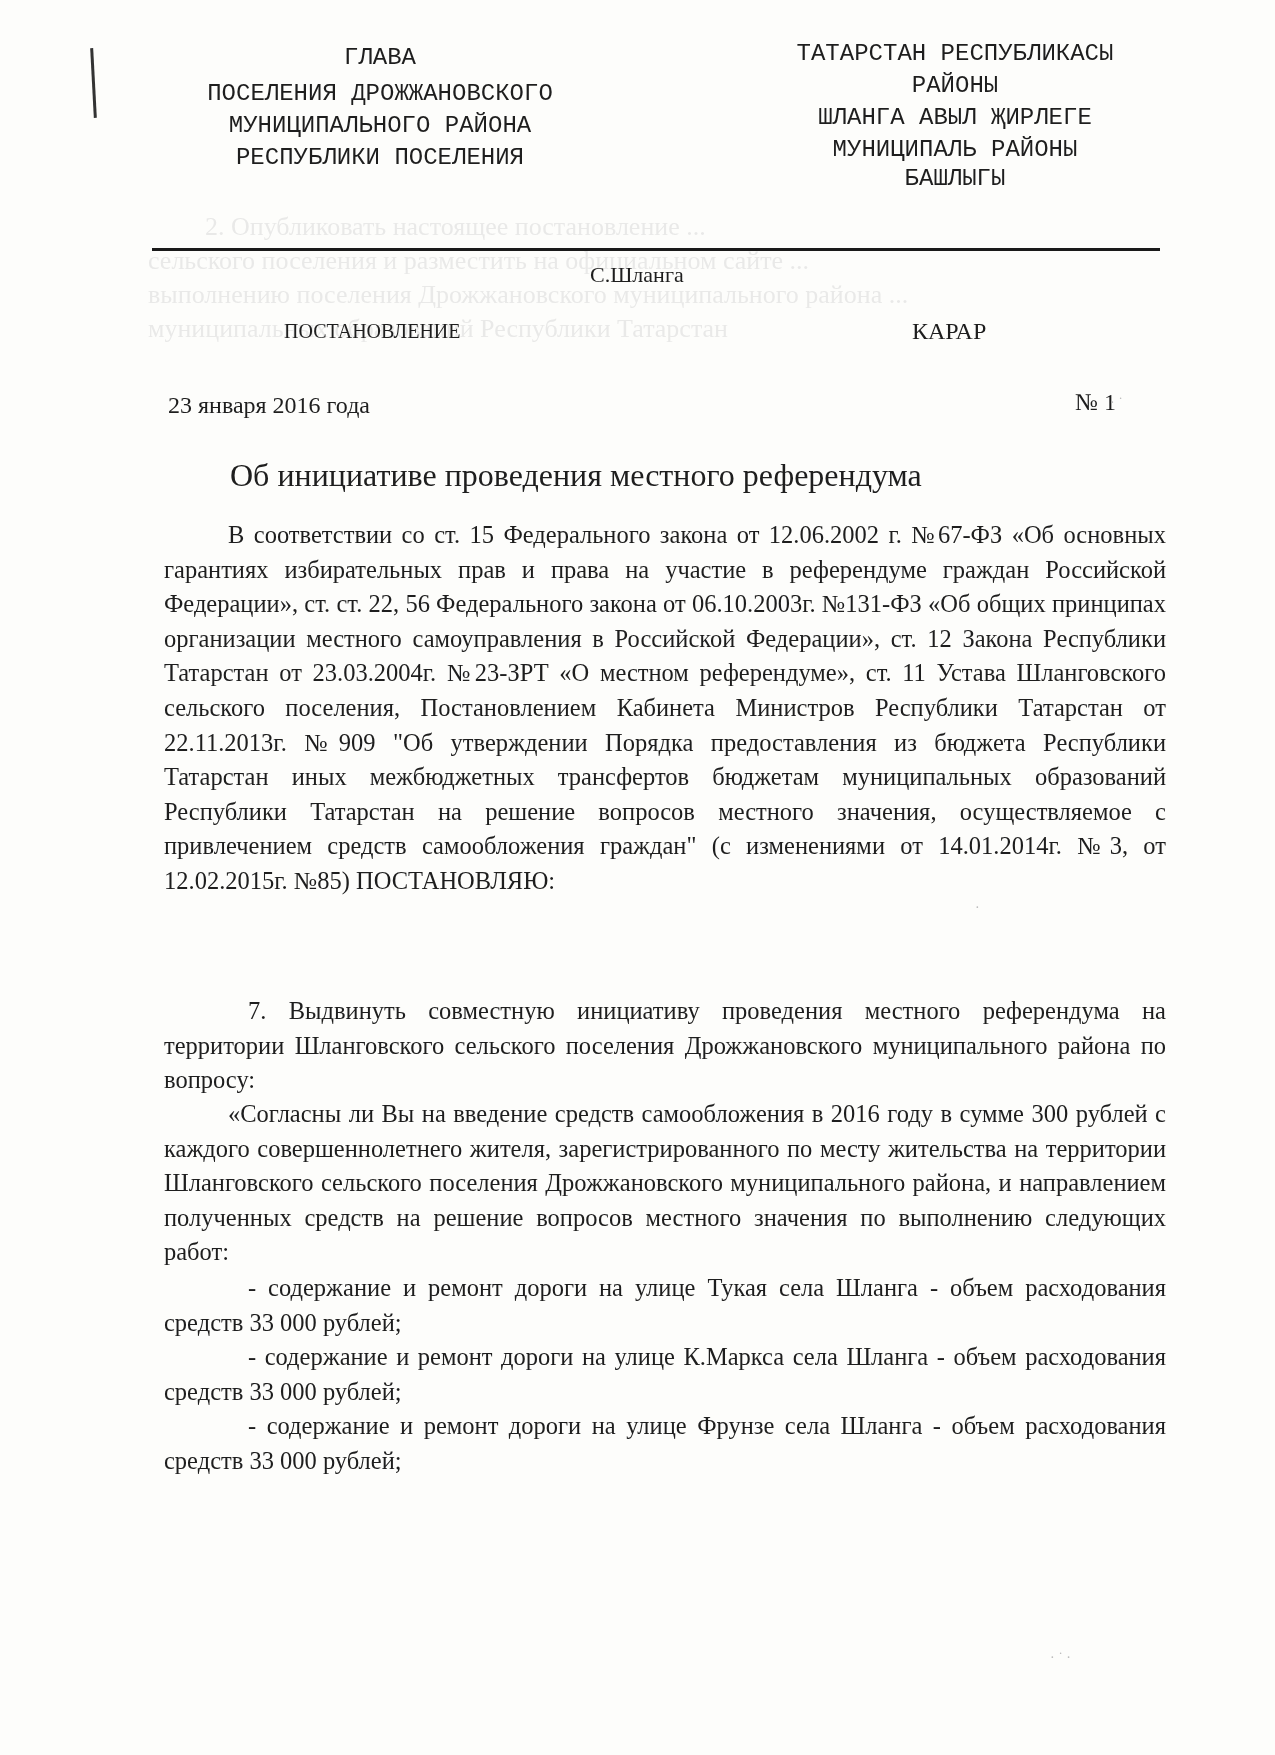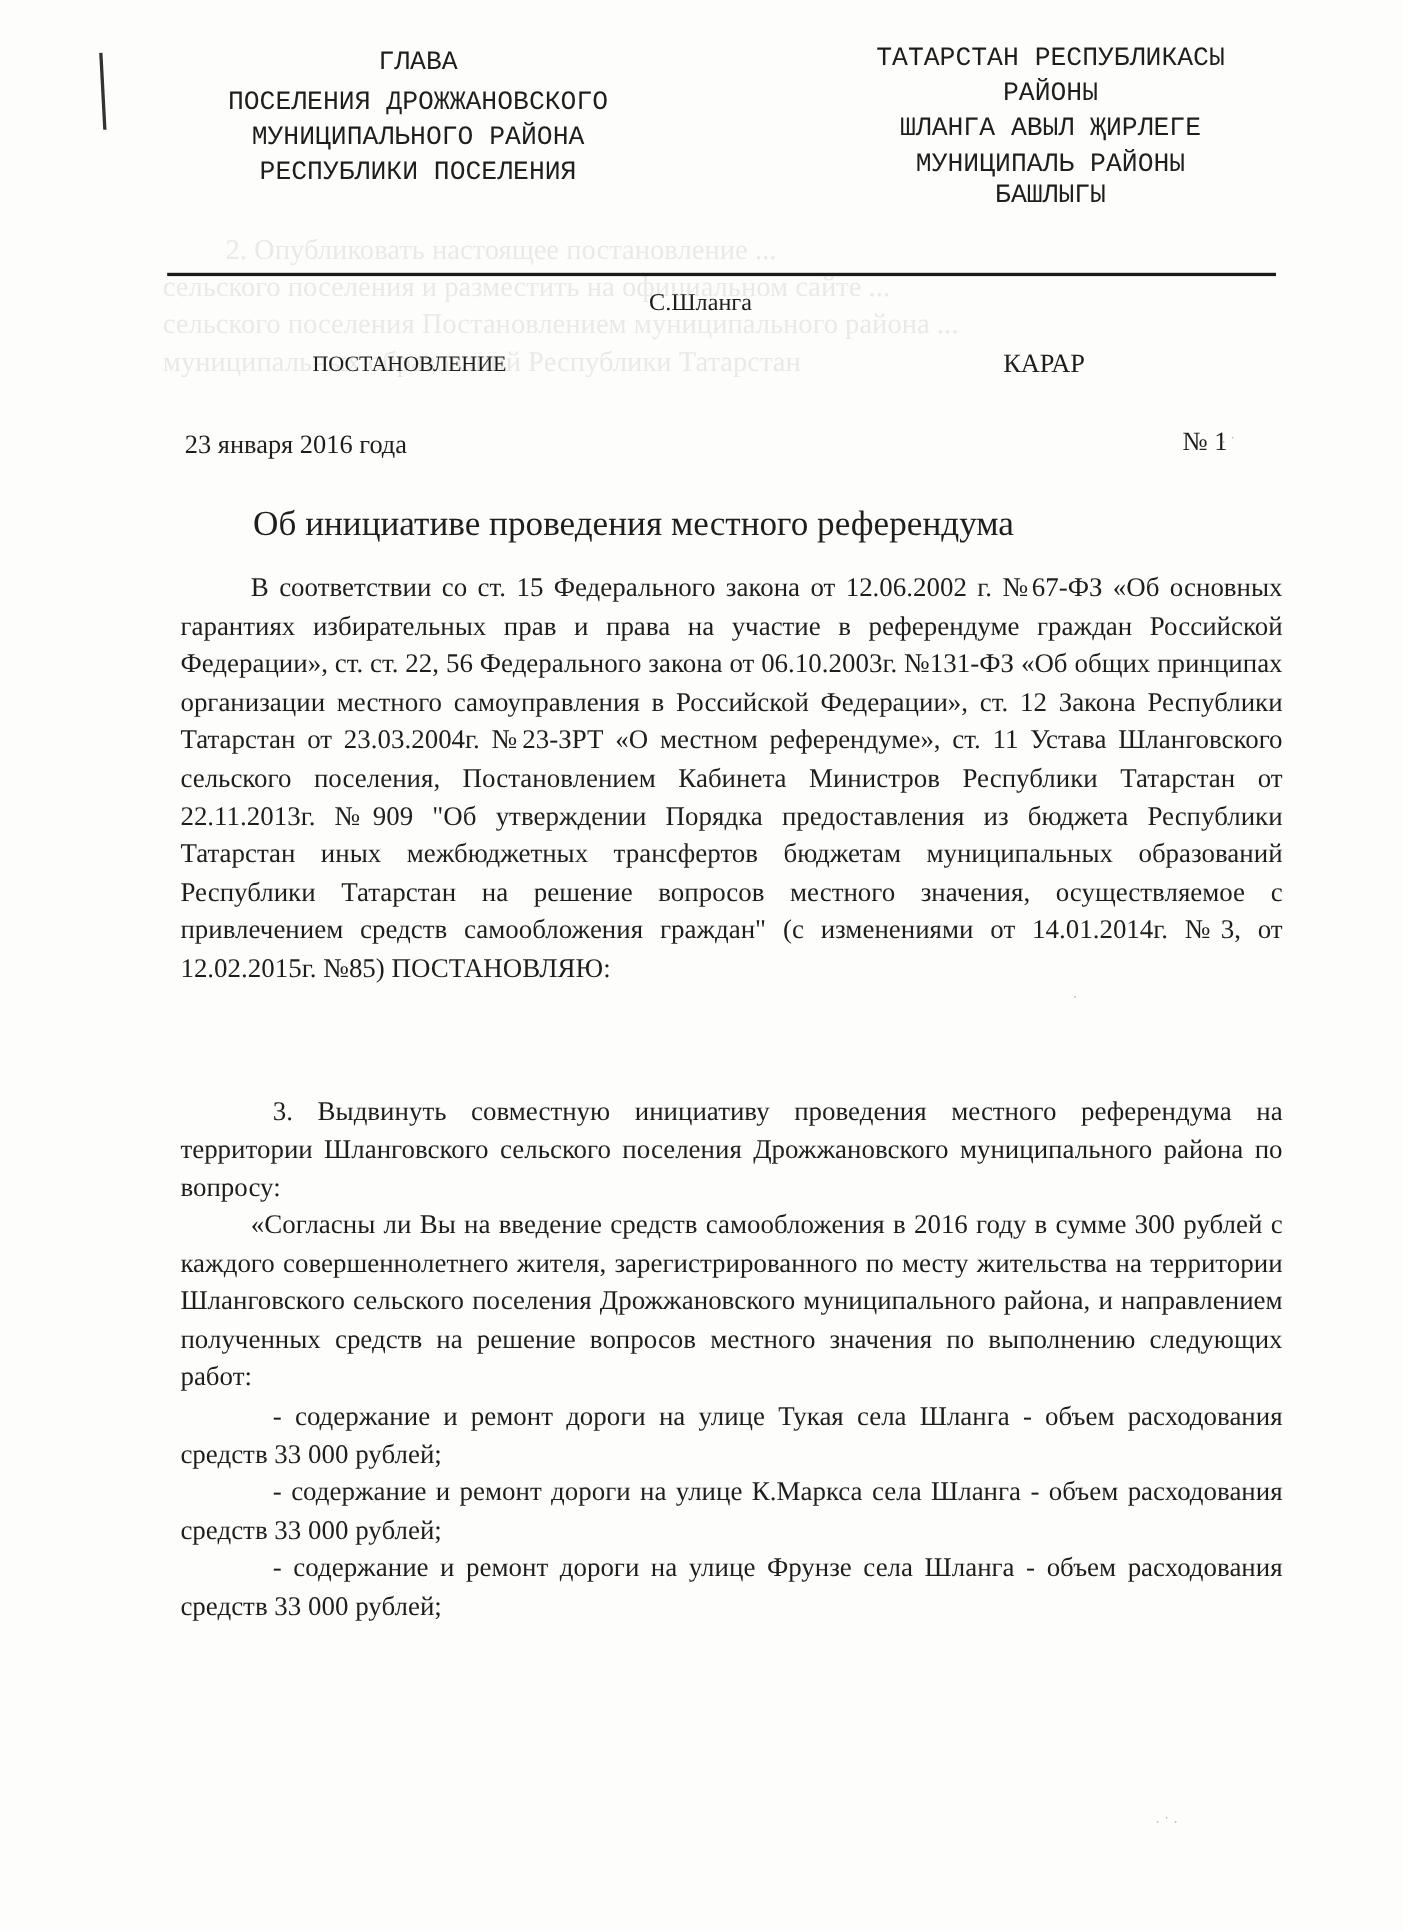--- a/index.html
+++ b/index.html
@@ -38,21 +38,21 @@
   .question { top: 1097px; text-indent: 64px; }
   .works { top: 1271px; }
   .works p { margin: 0; text-indent: 84px; text-align: justify; text-align-last: left; }
   .specks { position: absolute; color: #bbb; font-size: 14px; }
 </style>
 </head>
 <body>
 
 <div class="ghost" style="left:205px; top:212px;">2. Опубликовать настоящее постановление ...</div>
 <div class="ghost" style="left:148px; top:246px;">сельского поселения и разместить на официальном сайте ...</div>
-<div class="ghost" style="left:148px; top:280px;">сельского поселения Постановлением муниципального района ...</div>
+<div class="ghost" style="left:148px; top:280px;">выполнению поселения Дрожжановского муниципального района ...</div>
 <div class="ghost" style="left:148px; top:314px;">муниципальных образований Республики Татарстан</div>
 
 <div class="mark"></div>
 
 <div class="hdr hdr-left">
   <div style="margin-bottom:4px;">ГЛАВА</div>
   <div>ПОСЕЛЕНИЯ ДРОЖЖАНОВСКОГО</div>
   <div>МУНИЦИПАЛЬНОГО РАЙОНА</div>
   <div>РЕСПУБЛИКИ ПОСЕЛЕНИЯ</div>
 </div>
@@ -68,21 +68,21 @@
 <div class="rule"></div>
 
 <div class="place">С.Шланга</div>
 <div class="title-ru">ПОСТАНОВЛЕНИЕ</div>
 <div class="title-tt">КАРАР</div>
 <div class="date">23 января 2016 года</div>
 <div class="num">№ 1</div>
 <div class="subject">Об инициативе проведения местного референдума</div>
 
 <div class="body-text para1">В соответствии со ст. 15 Федерального закона от 12.06.2002 г. №67-ФЗ «Об основных гарантиях избирательных прав и права на участие в референдуме граждан Российской Федерации», ст. ст. 22, 56 Федерального закона от 06.10.2003г. №131-ФЗ «Об общих принципах организации местного самоуправления в Российской Федерации», ст. 12 Закона Республики Татарстан от 23.03.2004г. №23-ЗРТ «О местном референдуме», ст. 11 Устава Шланговского  сельского поселения, Постановлением Кабинета Министров Республики Татарстан от 22.11.2013г. №909 "Об утверждении Порядка предоставления из бюджета Республики Татарстан иных межбюджетных трансфертов бюджетам муниципальных образований Республики Татарстан на решение вопросов местного значения, осуществляемое с привлечением средств самообложения граждан" (с изменениями от 14.01.2014г. №3, от 12.02.2015г. №85) ПОСТАНОВЛЯЮ:</div>
-<div class="body-text item1">3. Выдвинуть совместную инициативу проведения местного референдума на территории Шланговского сельского поселения Дрожжановского муниципального района по вопросу:</div>
+<div class="body-text item1">7. Выдвинуть совместную инициативу проведения местного референдума на территории Шланговского сельского поселения Дрожжановского муниципального района по вопросу:</div>
 <div class="body-text question">«Согласны ли Вы на введение средств самообложения в 2016 году в сумме 300 рублей с каждого совершеннолетнего жителя, зарегистрированного по месту жительства на территории Шланговского сельского поселения Дрожжановского муниципального района, и направлением полученных средств на решение вопросов местного значения по выполнению следующих работ:</div>
 
 <div class="body-text works">
   <p>- содержание и ремонт дороги на улице Тукая села Шланга - объем расходования средств 33 000 рублей;</p>
   <p>- содержание и ремонт дороги на улице К.Маркса села Шланга - объем расходования средств 33 000 рублей;</p>
   <p>- содержание и ремонт дороги на улице Фрунзе села Шланга - объем расходования средств 33 000 рублей;</p>
 </div>
 
 <div class="specks" style="left:1110px; top:395px;">·  ˙</div>
 <div class="specks" style="left:975px; top:900px;">·</div>

